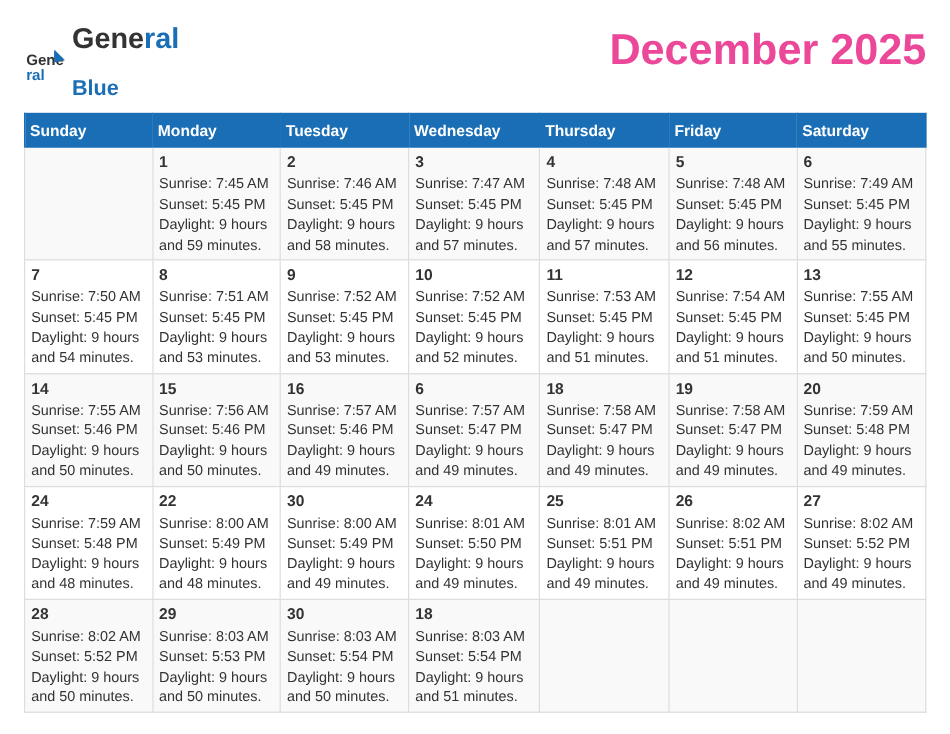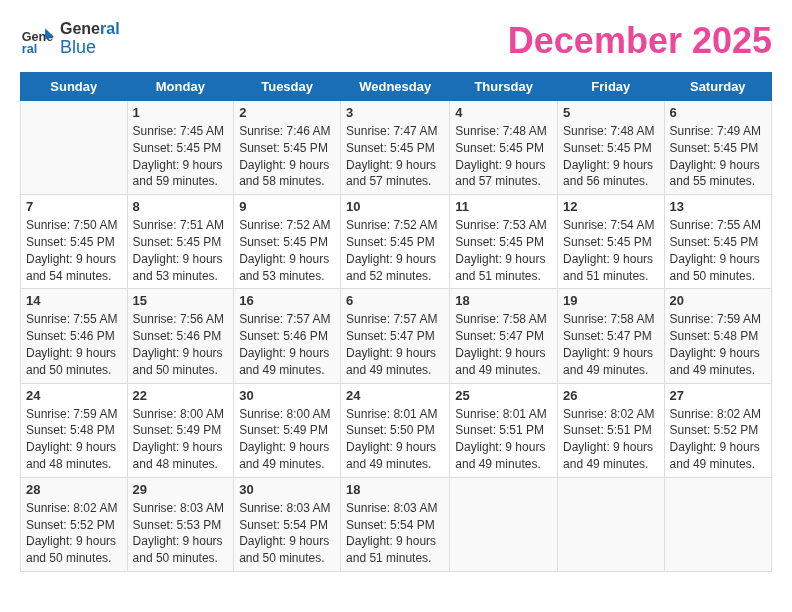--- a/index.html
+++ b/index.html
@@ -43,21 +43,21 @@
       border: 1px solid #ccc;
     }
     thead tr {
       background-color: #1a6eb5;
       color: white;
     }
     thead th {
       padding: 6px 4px;
       font-size: 13px;
       font-weight: bold;
-      text-align: center;
+      text-align: left;
       border: 1px solid #1a6eb5;
     }
     tbody tr {
       height: 90px;
       vertical-align: top;
     }
     tbody tr:nth-child(odd) {
       background-color: #f9f9f9;
     }
     tbody tr:nth-child(even) {
@@ -87,24 +87,24 @@
 
 <div class="header">
   <div class="logo">
     <svg class="logo-icon" viewBox="0 0 40 40">
       <text x="2" y="22" font-size="14" font-weight="bold" fill="#333">Gene</text>
       <text x="2" y="36" font-size="14" font-weight="bold" fill="#1a6eb5">ral</text>
       <polygon points="28,8 38,18 28,18" fill="#1a6eb5"></polygon>
       <polygon points="28,10 36,18 28,20" fill="#1a6eb5"></polygon>
     </svg>
     <div>
-      <div style="font-size:16px;font-weight:bold;line-height:1.1;">
+      <div style="font-size:24px;font-weight:bold;line-height:1.1;">
         <span style="color:#333;">Gene</span><span style="color:#1a6eb5;">ral</span>
       </div>
-      <div style="font-size:18px;font-weight:normal;line-height:1.1;">
+      <div style="font-size:18px;font-weight:bold;line-height:1.1;margin-top:18px;">
         <span style="color:#1a6eb5;">Blue</span>
       </div>
     </div>
   </div>
   <div class="title-block">
     <div class="month-title">December 2025</div>
   </div>
 </div>
 
 <table>

